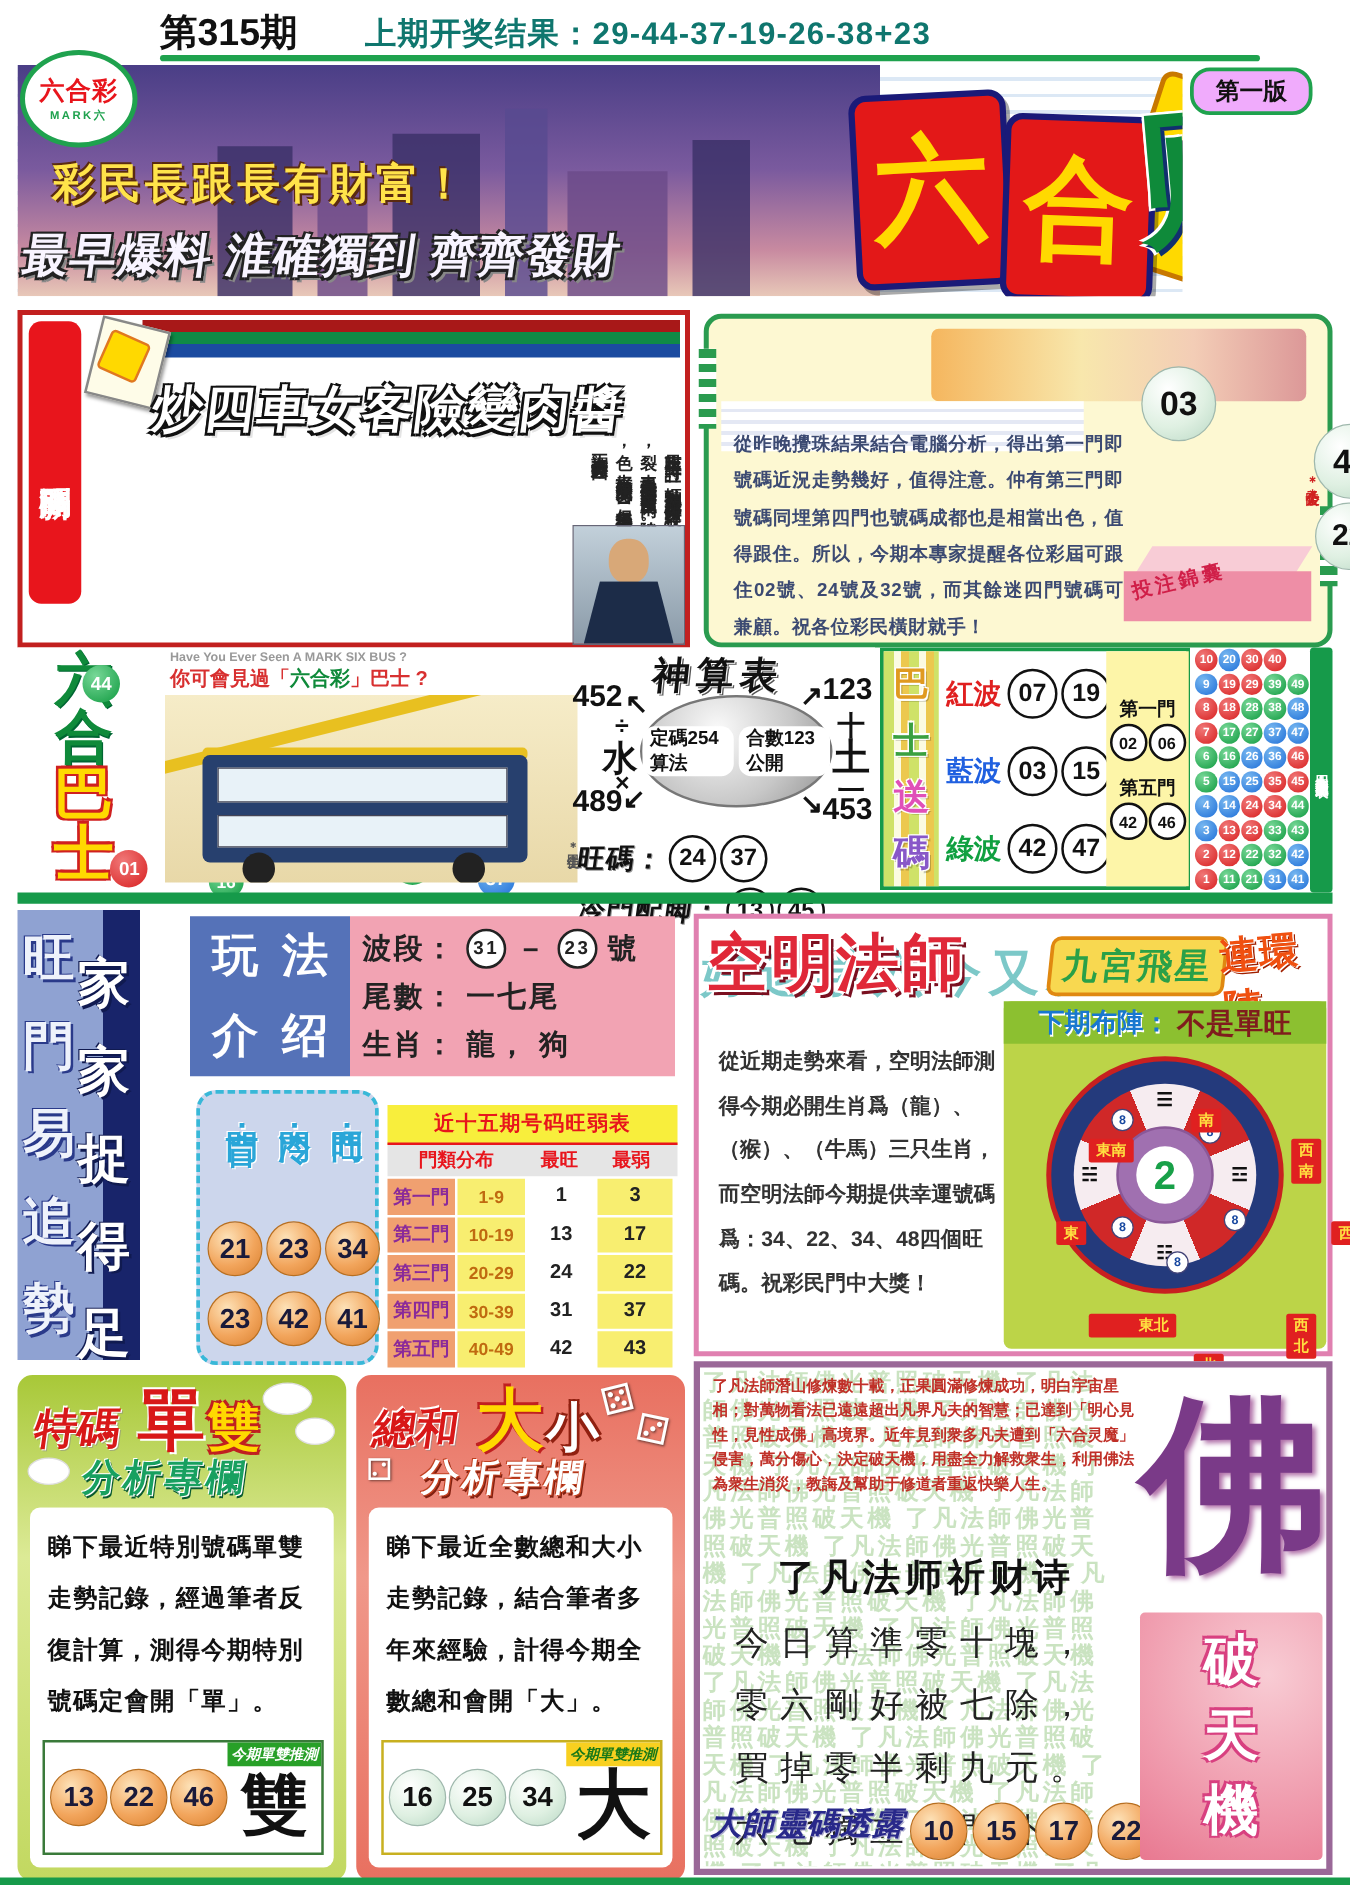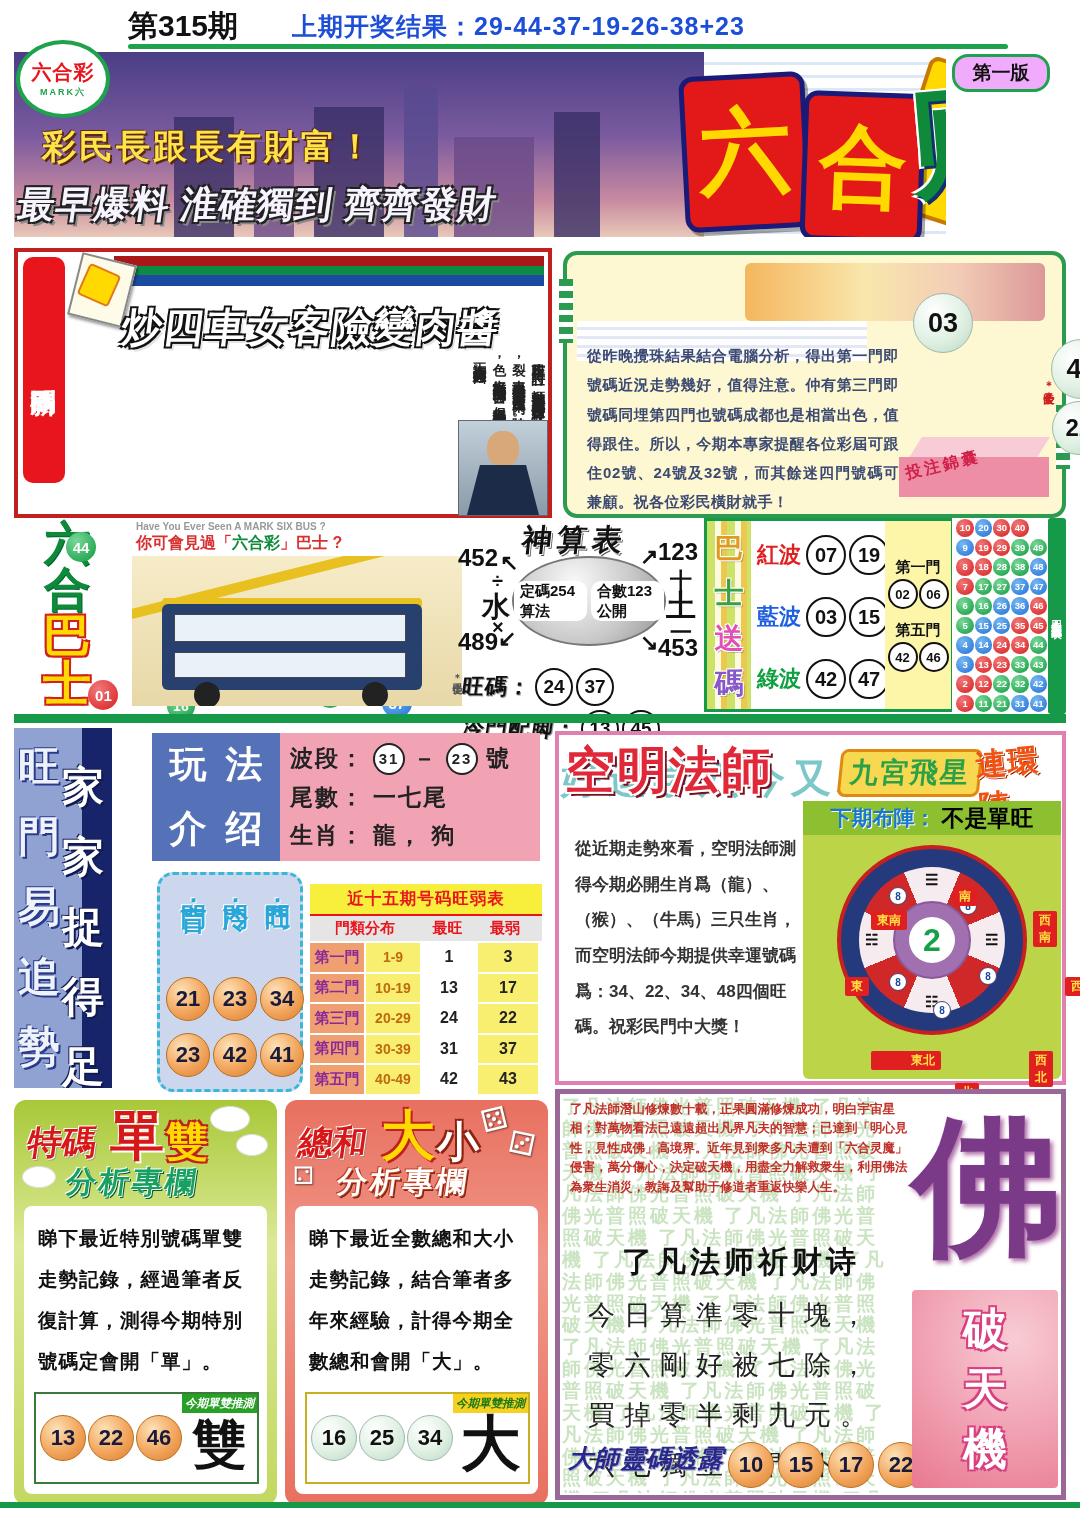--- a/index.html
+++ b/index.html
@@ -3,21 +3,21 @@
 <meta charset="utf-8">
 <style>
   html,body{margin:0;padding:0;background:#fff;}
   .page{position:relative;width:1080px;height:1516px;background:#fff;overflow:hidden;
         font-family:"Liberation Sans",sans-serif;color:#111;}
   .abs{position:absolute;}
   .vtext{writing-mode:vertical-rl;text-orientation:upright;}
 
   
   .issue{left:128px;top:6px;font-size:30px;font-weight:900;color:#111;}
-  .lastres{left:292px;top:10px;font-size:25px;font-weight:900;color:#1d4ed8;letter-spacing:1px;}
+  .lastres{left:292px;top:10px;font-size:25px;font-weight:900;color:#0f766e;letter-spacing:1px;}
   .greenline{left:128px;top:44px;width:880px;height:5px;background:#1fa24e;border-radius:3px;}
   .logo{left:16px;top:40px;width:86px;height:70px;border-radius:50%;background:#fff;
         border:4px solid #1fa24e;box-shadow:0 0 0 2px #fff inset;z-index:30;
         display:flex;flex-direction:column;align-items:center;justify-content:center;}
   .logo .l1{font-size:20px;font-weight:900;color:#e8151c;letter-spacing:1px;}
   .logo .l2{font-size:9px;font-weight:900;color:#1fa24e;letter-spacing:2px;}
 
   
   .mast{left:14px;top:52px;width:932px;height:185px;overflow:hidden;
         background:repeating-linear-gradient(180deg,#ffffff 0 10px,#dce8f5 10px 13px);}
@@ -193,21 +193,21 @@
   .kmtitle{position:absolute;left:6px;top:2px;font-size:50px;font-weight:900;color:#e02838;letter-spacing:2px;
            text-shadow:2px 2px 0 #fff,-2px -2px 0 #fff,2px -2px 0 #fff,-2px 2px 0 #fff,4px 4px 0 #7a1020;}
   .kmsub1{position:absolute;left:280px;top:14px;background:#f8d850;border:3px solid #e08810;border-radius:8px;
           padding:2px 8px;font-size:28px;font-weight:900;color:#2aa048;transform:skewX(-6deg);letter-spacing:2px;}
   .kmsub2{position:absolute;left:418px;top:6px;font-size:31px;font-weight:900;color:#f05010;transform:rotate(-5deg);
           text-shadow:1px 1px 0 #fff,2px 2px 0 #a02000;letter-spacing:1px;}
   .kmbody{position:absolute;left:16px;top:96px;width:222px;font-size:17px;line-height:2.1;font-weight:700;color:#333;}
   .kmgreen{position:absolute;left:244px;top:66px;width:258px;height:278px;background:#bcd448;border-radius:6px;}
   .kmgh{height:34px;background:#8cc030;display:flex;align-items:center;justify-content:center;gap:6px;}
   .kmghl{font-size:21px;font-weight:900;color:#1878d0;text-shadow:1px 1px 0 #fff;}
-  .kmghv{font-size:23px;font-weight:900;color:#000000;}
+  .kmghv{font-size:23px;font-weight:900;color:#7f1d1d;}
   .cwrap{position:absolute;left:34px;top:44px;width:190px;height:190px;}
   .cwheel{position:absolute;inset:0;border-radius:50%;border:4px solid #c82020;background:#243a7c;}
   .cring{position:absolute;inset:22px;border-radius:50%;
          background:conic-gradient(from 22.5deg,#d02828 0 45deg,#f6ecf0 45deg 90deg,#d02828 90deg 135deg,
          #f6ecf0 135deg 180deg,#d02828 180deg 225deg,#f6ecf0 225deg 270deg,#d02828 270deg 315deg,#f6ecf0 315deg 360deg);}
   .cpurple{position:absolute;inset:56px;border-radius:50%;background:#a070b0;border:2px solid #8a5898;}
   .ccenter{position:absolute;inset:72px;border-radius:50%;background:#fff;display:flex;align-items:center;
            justify-content:center;font-size:32px;font-weight:900;color:#18a048;}
   .tri{position:absolute;font-size:15px;color:#111;font-weight:900;}
   .tri0{left:88px;top:26px;} .tri1{left:148px;top:86px;} .tri2{left:88px;top:148px;} .tri3{left:28px;top:86px;}

